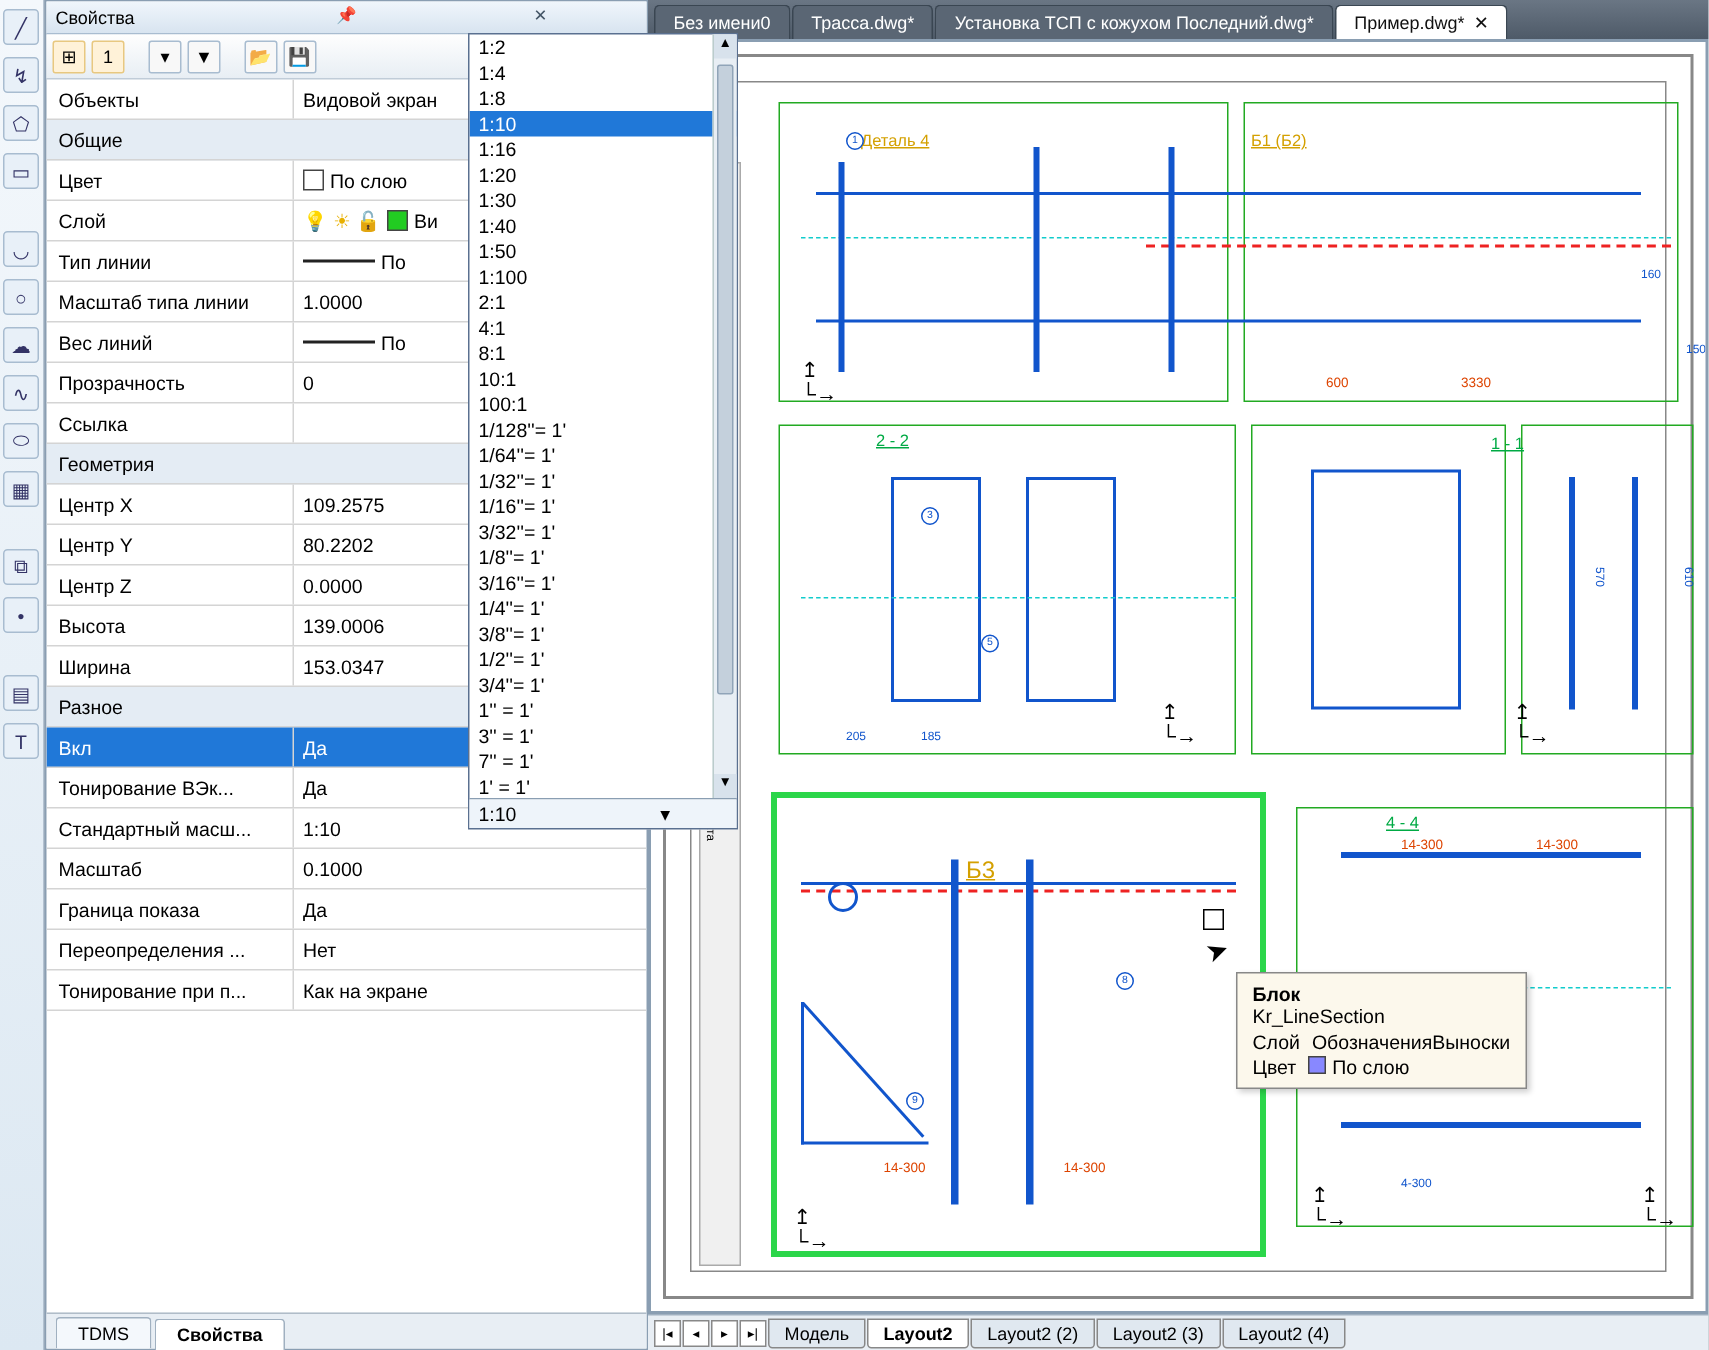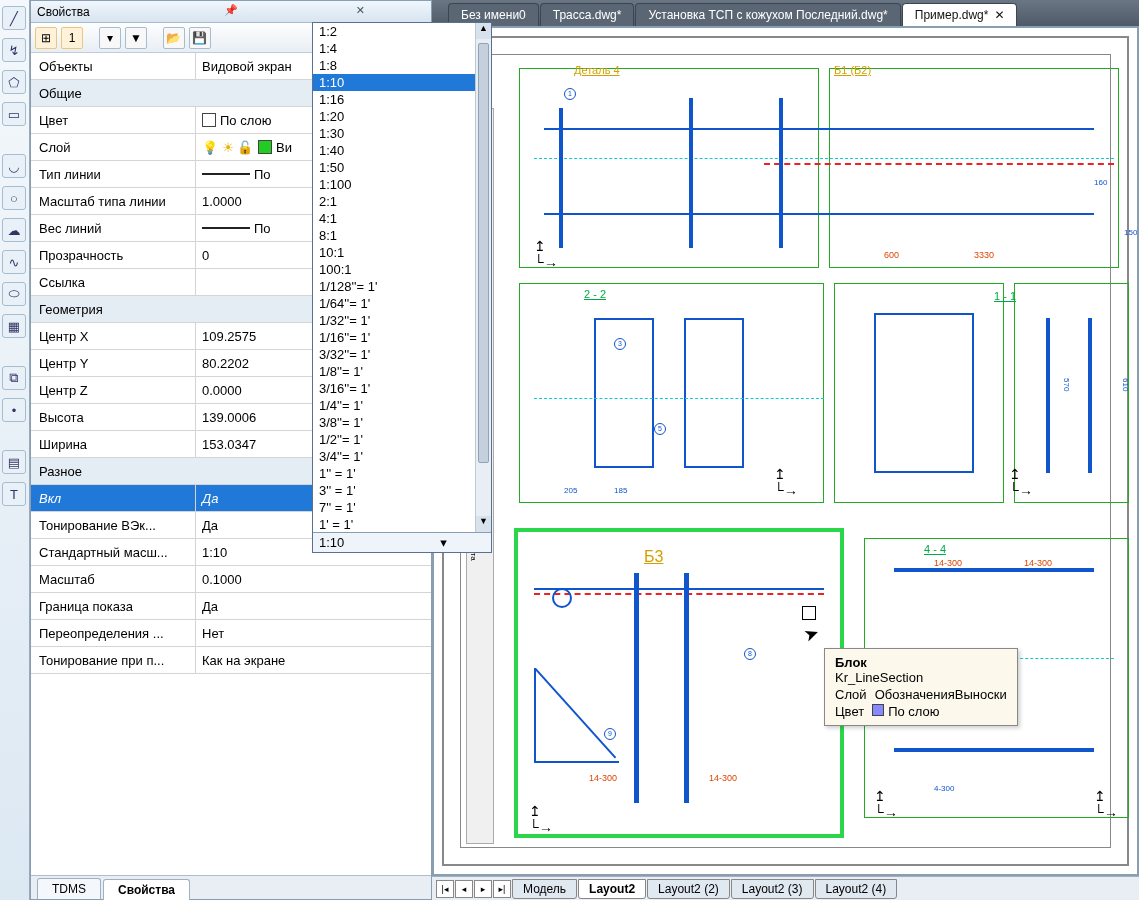--- a/index.html
+++ b/index.html
@@ -20,44 +20,44 @@
 .props-tools .tbtn { width: 22px; height: 22px; border: 1px solid #a8bcd0; border-radius: 2px; background: #f8f8f8; font-size: 12px; text-align: center; line-height: 20px; cursor: pointer; }
 .props-tools .tbtn.orange { background: #fff2d8; border-color: #e8c880; }
 .props-tools .tsep { width: 8px; }
 
 .props-body { flex: 1; overflow-y: auto; overflow-x: hidden; position: relative; }
 .props-row { display: flex; height: 27px; border-bottom: 1px solid #d4d4d4; font-size: 13px; align-items: center; }
 .props-row .lbl { width: 165px; padding-left: 8px; border-right: 1px solid #d4d4d4; height: 100%; display: flex; align-items: center; }
 .props-row .val { flex: 1; padding-left: 6px; height: 100%; display: flex; align-items: center; gap: 4px; }
 .props-row.group { background: #e4ecf4; font-weight: normal; }
 .props-row.group .lbl { border: none; width: 100%; font-weight: normal; }
-.props-row.selected { background: #2078d8; color: #fff; font-style: italic; }
+.props-row.selected { background: #2078d8; color: #fff; }
 .props-row .sw { width: 14px; height: 14px; border: 1px solid #444; display: inline-block; }
 .line-sample { width: 48px; border-top: 2px solid #222; }
 
 .props-bottom-tabs { height: 24px; background: #e8eef4; border-top: 1px solid #b0bcc8; display: flex; align-items: flex-end; padding-left: 6px; }
 .props-bottom-tabs .tab { padding: 3px 14px; font-size: 12px; border: 1px solid #a0b0c0; border-bottom: none; background: #f4f8fc; margin-right: 2px; border-radius: 3px 3px 0 0; cursor: pointer; }
 .props-bottom-tabs .tab.active { background: #fff; font-weight: bold; position: relative; top: 1px; }
 
 
 .right-pane { flex: 1; display: flex; flex-direction: column; background: #888; }
-.doc-tabs { height: 26px; background: linear-gradient(#6a7684,#4e5a68); display: flex; align-items: flex-end; padding-left: 16px; overflow: hidden; }
+.doc-tabs { height: 26px; background: linear-gradient(#6a7684,#4e5a68); display: flex; align-items: flex-end; padding-left: 4px; overflow: hidden; }
 .doc-tabs .dtab { padding: 4px 12px; font-size: 12px; color: #fff; background: #5a6674; border: 1px solid #3a4652; border-bottom: none; margin-right: 1px; border-radius: 4px 4px 0 0; cursor: pointer; white-space: nowrap; }
 .doc-tabs .dtab.active { background: #fff; color: #111; font-weight: normal; }
 .doc-tabs .dtab .cls { margin-left: 6px; color: inherit; }
 
 .canvas-wrap { flex: 1; background: #fff; position: relative; overflow: hidden; border: 2px solid #8a9eb2; }
 
 
 .dwg-border { position: absolute; inset: 8px; border: 2px solid #888; }
 .dwg-border2 { position: absolute; inset: 26px; border: 1px solid #888; }
 .vp { position: absolute; border: 1px solid #2a2; }
 .vp.hl { border: 4px solid #2bd64a; }
 .sect-title { position: absolute; font-size: 11px; color: #0a4; text-decoration: underline; }
-.sect-title.yel { color: #d4a000; }
+.sect-title.yel { color: #d4a000; margin-top: 24px; }
 .dash-red { position: absolute; border-top: 2px dashed #e22; }
 .dash-cyan { position: absolute; border-top: 1px dashed #1cc; }
 .solid-blue { position: absolute; border-top: 2px solid #15c; }
 .callout { position: absolute; width: 12px; height: 12px; border: 1px solid #15c; border-radius: 50%; font-size: 7px; text-align: center; line-height: 10px; color: #15c; background: #fff; }
 .dim-txt { position: absolute; font-size: 8px; color: #15c; }
 .red-dim { position: absolute; font-size: 9px; color: #d40; }
 
 
 .tip { position: absolute; background: #fcf8ec; border: 1px solid #888; padding: 6px 10px; font-size: 13px; box-shadow: 2px 2px 4px rgba(0,0,0,.2); }
 .tip .hd { font-weight: bold; }

